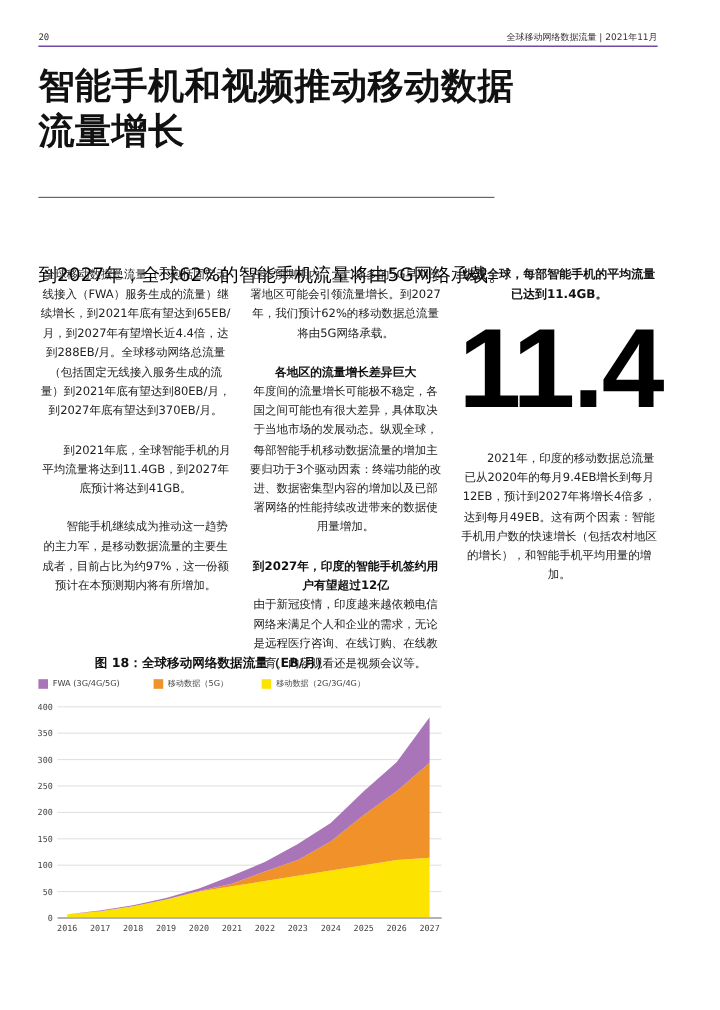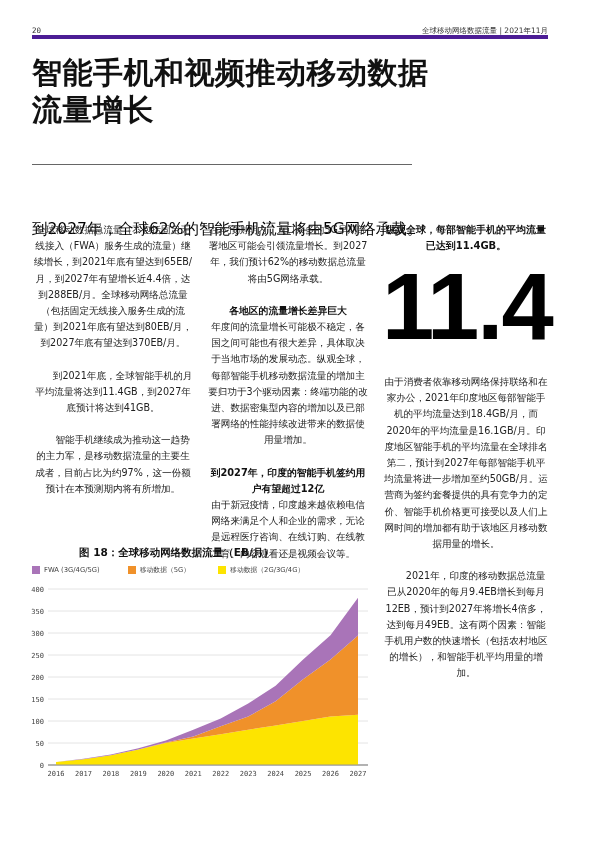--- a/index.html
+++ b/index.html
@@ -1,19 +1,19 @@
 <!DOCTYPE html>
 <html><head>
 <meta charset="utf-8">
 <style>
   * { margin: 0; padding: 0; box-sizing: border-box; }
   html, body { width: 600px; height: 842px; background: #ffffff; overflow: hidden; }
   body { position: relative; font-family: "DejaVu Sans", "Liberation Sans", sans-serif; color: #1a1a1a; }
 
-  .page-header { position: absolute; left: 32px; top: 26px; width: 516px; height: 13px; border-bottom: 4px solid #4c1d95; }
+  .page-header { position: absolute; left: 32px; top: 26px; width: 516px; height: 13px; border-bottom: 1px solid #4c1d95; }
   .page-number { position: absolute; left: 0; top: 0; font-family: "DejaVu Sans Mono", monospace; font-size: 7.5px; color: #333; }
   .page-source { position: absolute; right: 0; top: 0; font-size: 7.5px; color: #333; }
 
   .title { position: absolute; left: 32px; top: 54px; width: 420px; font-size: 30px; font-weight: bold; line-height: 37px; color: #111; letter-spacing: 0.5px; }
 
   .sub-rule { position: absolute; left: 32px; top: 164px; width: 380px; height: 1px; background: #666; }
   .subtitle { position: absolute; left: 32px; top: 177px; font-size: 15.5px; color: #000000; margin-top: 42px; }
 
   .col { position: absolute; font-size: 9.6px; line-height: 16.2px; color: #222; text-align: center; }
   .col p { margin: 0 0 16px 0; }
@@ -60,21 +60,20 @@
   <p>在本预测期内，人口众多的5G早期部署地区可能会引领流量增长。到2027年，我们预计62%的移动数据总流量将由5G网络承载。</p>
   <h3>各地区的流量增长差异巨大</h3>
   <p>年度间的流量增长可能极不稳定，各国之间可能也有很大差异，具体取决于当地市场的发展动态。纵观全球，每部智能手机移动数据流量的增加主要归功于3个驱动因素：终端功能的改进、数据密集型内容的增加以及已部署网络的性能持续改进带来的数据使用量增加。</p>
   <h3>到2027年，印度的智能手机签约用户有望超过12亿</h3>
   <p>由于新冠疫情，印度越来越依赖电信网络来满足个人和企业的需求，无论是远程医疗咨询、在线订购、在线教育、内容观看还是视频会议等。</p>
 </div>
 
 <div class="col col3">
   <div class="callout">纵观全球，每部智能手机的平均流量已达到11.4GB。</div>
   <div class="big-number">11.4</div>
-  <p>由于消费者依靠移动网络保持联络和在家办公，2021年印度地区每部智能手机的平均流量达到18.4GB/月，而2020年的平均流量是16.1GB/月。印度地区智能手机的平均流量在全球排名第二，预计到2027年每部智能手机平均流量将进一步增加至约50GB/月。运营商为签约套餐提供的具有竞争力的定价、智能手机价格更可接受以及人们上网时间的增加都有助于该地区月移动数据用量的增长。</p>
   <p class="indent">2021年，印度的移动数据总流量已从2020年的每月9.4EB增长到每月12EB，预计到2027年将增长4倍多，达到每月49EB。这有两个因素：智能手机用户数的快速增长（包括农村地区的增长），和智能手机平均用量的增加。</p>
 </div>
 
 <div class="fig-title">图 18：全球移动网络数据流量（EB/月）</div>
 
 <div class="legend">
   <div class="legend-item">
     <span class="swatch" style="background: rgb(169, 116, 184);"></span>
     <span>FWA (3G/4G/5G)</span>
   </div>

